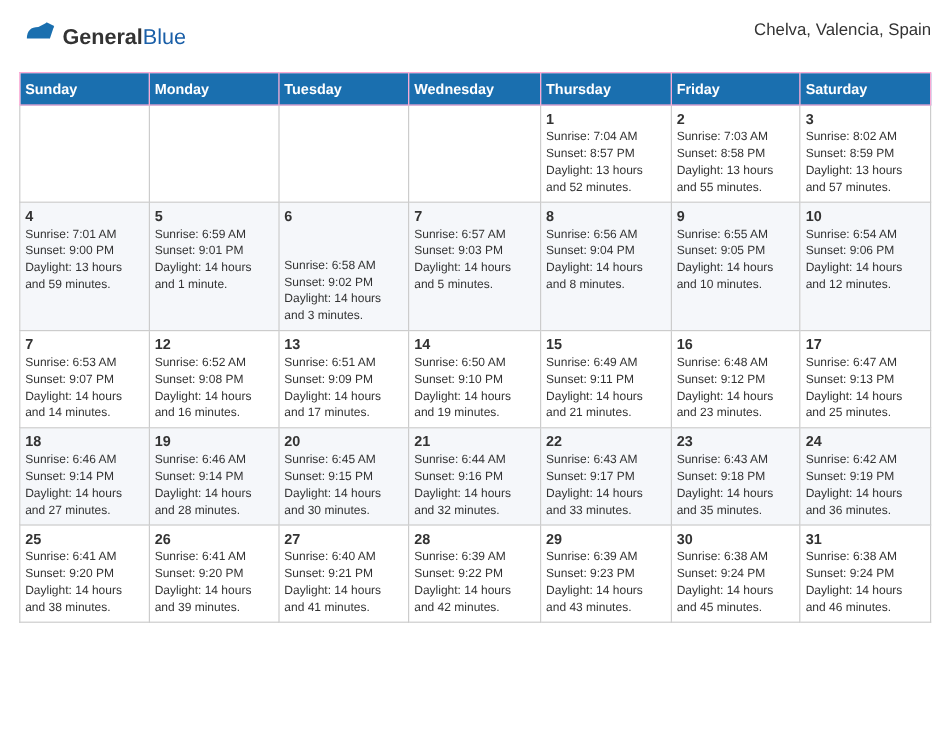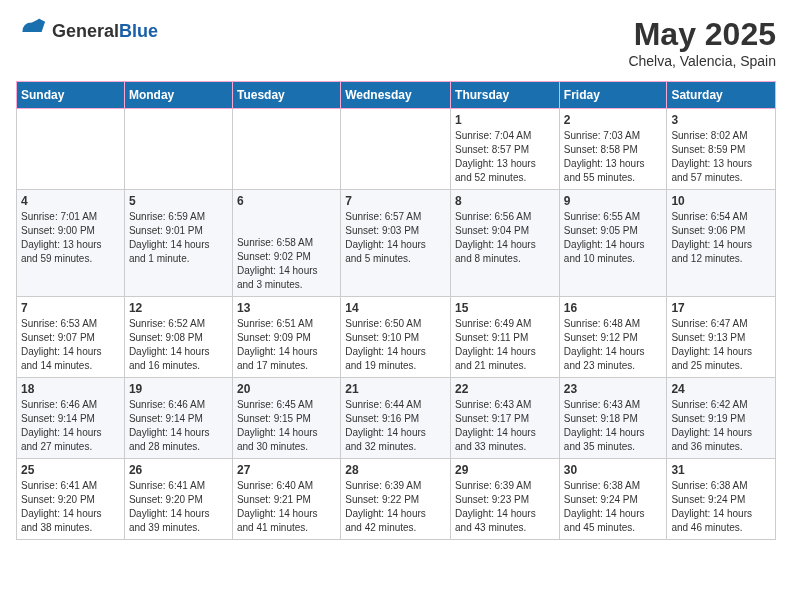--- a/index.html
+++ b/index.html
@@ -25,21 +25,21 @@
       flex-direction: row;
       line-height: 1.1;
     }
     .logo-general {
       font-size: 18px;
       font-weight: bold;
       color: #333;
     }
     .logo-blue {
       font-size: 18px;
-      font-weight: bold;
+      font-weight: normal;
       color: #1a5fa8;
     }
     .logo-icon {
       width: 32px;
       height: 32px;
       margin-right: 4px;
     }
     .title-block {
       text-align: right;
     }
@@ -102,21 +102,20 @@
       <path d="M8 20 Q8 8 20 8 Q32 8 32 20" fill="#1a6faf"></path>
       <path d="M20 8 L28 4 L36 8 L32 20 Q20 8 20 8Z" fill="#1a6faf"></path>
       <path d="M28 4 L36 8" stroke="#1a6faf" stroke-width="2"></path>
     </svg>
     <div class="logo-text">
       <span class="logo-general">General</span>
       <span class="logo-blue">Blue</span>
     </div>
   </div>
   <div class="title-block">
-    <div class="month-title">May 2025</div>
     <div class="location">Chelva, Valencia, Spain</div>
   </div>
 </div>
 
 <table class="calendar">
   <thead>
     <tr>
     <th>Sunday</th>
         <th>Monday</th>
         <th>Tuesday</th>

